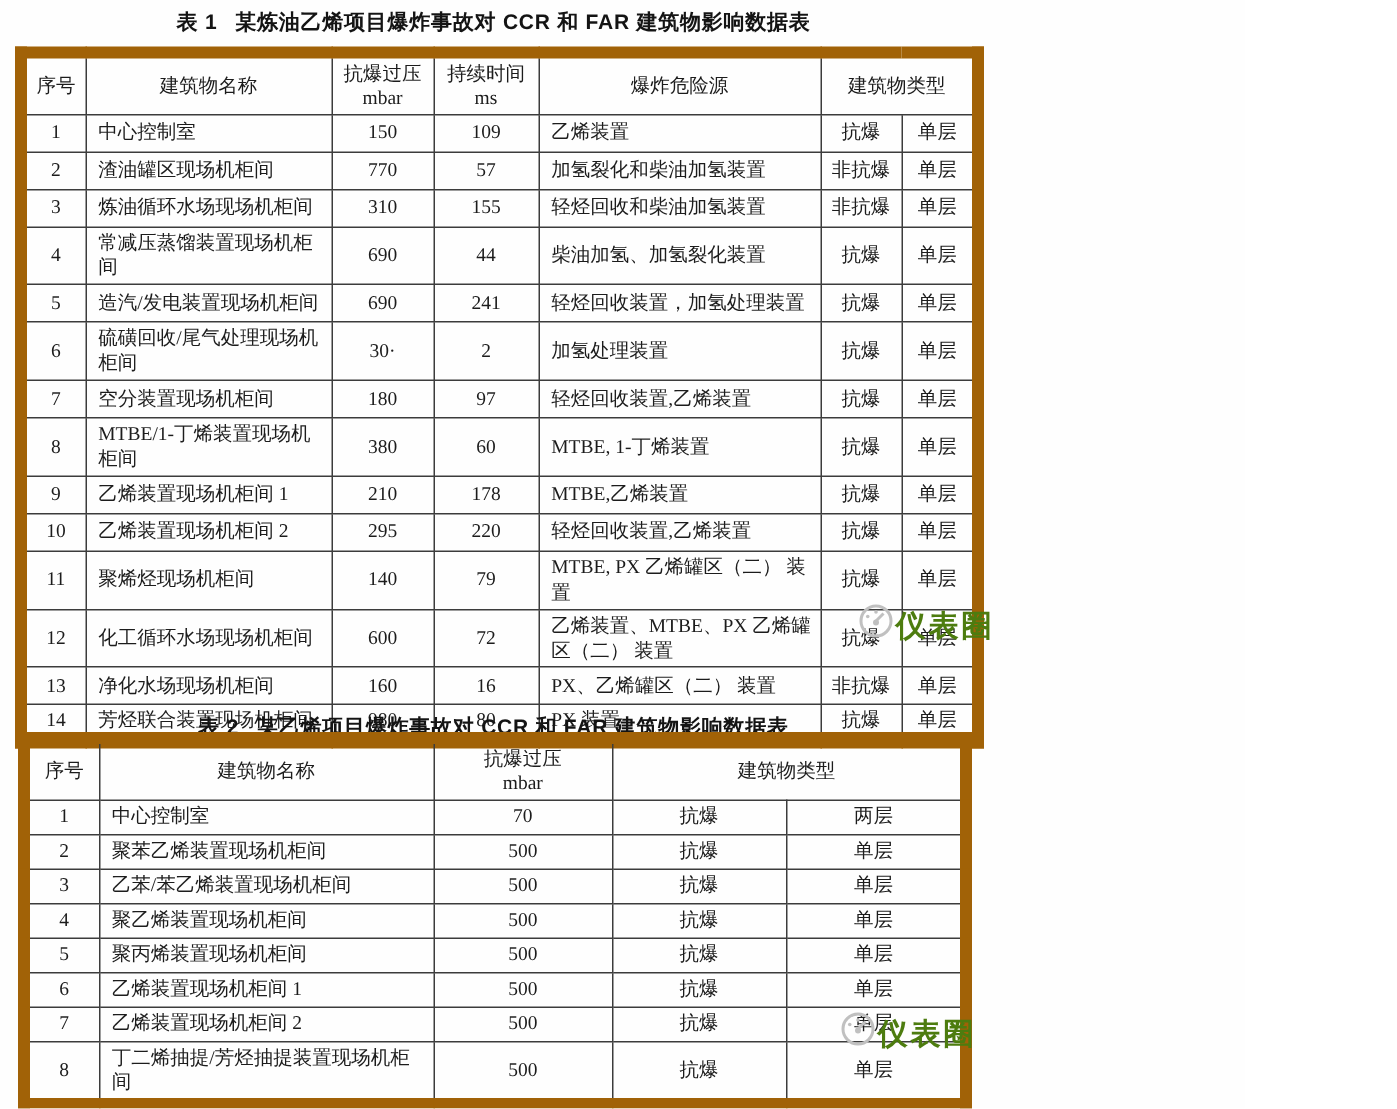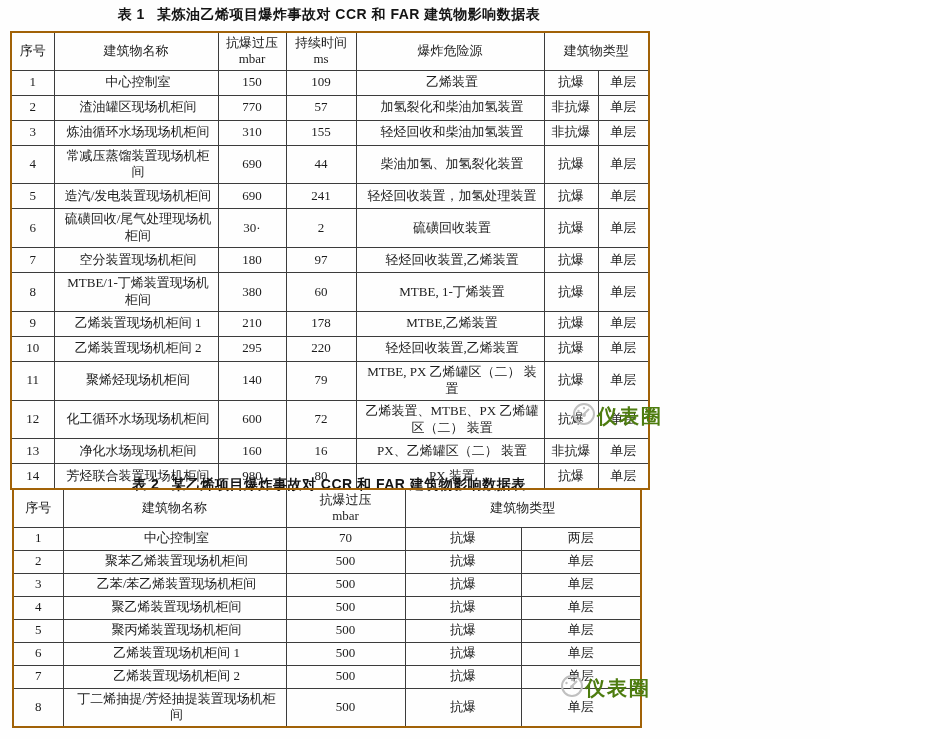--- a/index.html
+++ b/index.html
@@ -20,33 +20,33 @@
     letter-spacing:0.5px;
   }
   .tbl-title .tag { margin-right:12px; }
   #title1 { top:6px; }
   #title2 { top:476px; }
 
   table.tbl {
     position:absolute;
     border-collapse:collapse;
     table-layout:fixed;
-    border:2px solid #a16207;
+    border:8px solid #a16207;
   }
   .tbl th, .tbl td {
     border:1px solid #3c3c3c;
     font-weight:normal;
     font-size:13px;
     text-align:center;
     vertical-align:middle;
     padding:2px 4px;
     line-height:1.3;
     overflow:hidden;
   }
-  .tbl .left { text-align:center; padding-left:8px;margin-left:26px; }
+  .tbl .left { text-align:left; padding-left:8px;margin-left:26px; }
 
   #table1 { left:10px; top:31px; width:638px; }
   #table1 thead th { height:36px; }
   #table1 td { height:25px; }
 
   #table2 { left:12px; top:488px; width:628px; }
   #table2 thead th { height:38px; }
   #table2 td { height:23px; }
 
   .hdr-stack div { line-height:1.25; }
@@ -144,21 +144,21 @@
           <td>241</td>
           <td class="left">轻烃回收装置，加氢处理装置</td>
           <td>抗爆</td>
           <td>单层</td>
         </tr>
         <tr>
           <td>6</td>
           <td class="left">硫磺回收/尾气处理现场机柜间</td>
           <td>30·</td>
           <td>2</td>
-          <td class="left">硫磺回收装置</td>
+          <td class="left">加氢处理装置</td>
           <td>抗爆</td>
           <td>单层</td>
         </tr>
         <tr>
           <td>7</td>
           <td class="left">空分装置现场机柜间</td>
           <td>180</td>
           <td>97</td>
           <td class="left">轻烃回收装置,乙烯装置</td>
           <td>抗爆</td>

